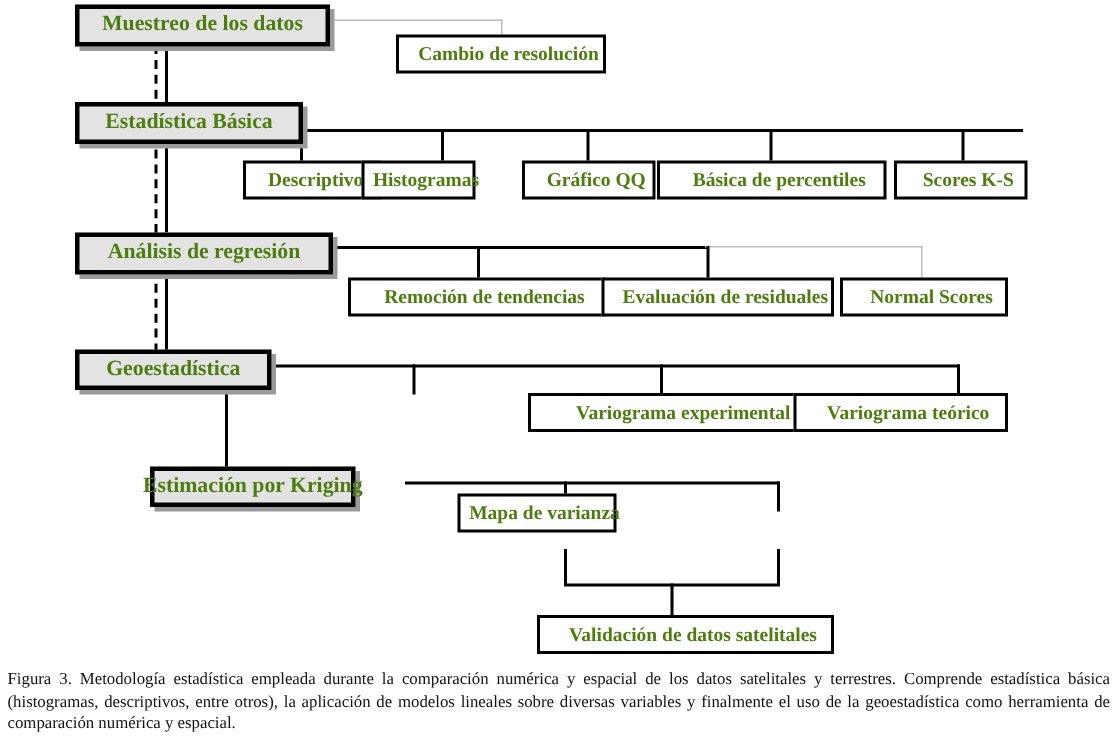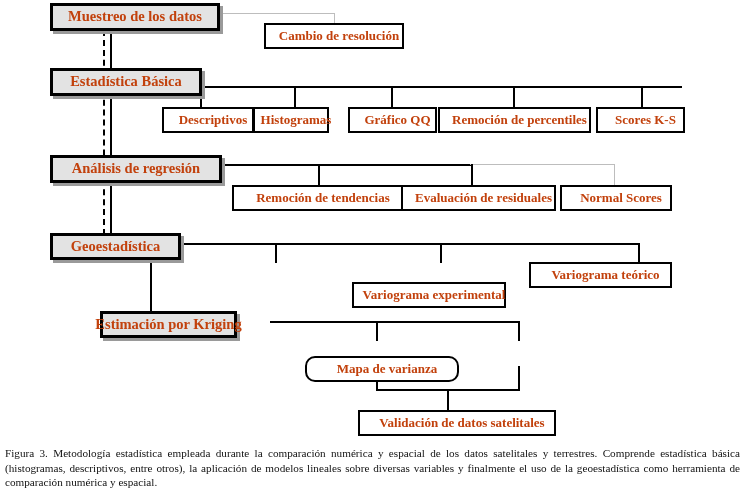--- a/index.html
+++ b/index.html
@@ -13,21 +13,21 @@
   }
   #canvas{position:absolute;left:0;top:0;width:745px;height:500px;}
 
   
   .node{
     position:absolute;
     box-sizing:border-box;
     display:flex;align-items:center;justify-content:center;
     text-align:center;
     font-weight:bold;
-    color:#c2410c;
+    color:#4d7c0f;
     line-height:1.05;
     white-space:nowrap;
     z-index:5;
   }
   
   .stage{
     background:#e3e3e3;
     border:3px solid #000000;
     box-shadow:3px 3px 0 #9a9a9a;
     font-size:14.5px;
@@ -130,51 +130,51 @@
     <span>Estimación por Kriging</span>
   </div>
 
   <div class="node leaf" style="left:264px;top:23px;width:140px;height:26px;">
     <span>Cambio de resolución</span>
   </div>
 
   <div class="node leaf" style="left:162px;top:107px;width:92px;height:26px;">
     <span>Descriptivos</span>
   </div>
-  <div class="node leaf" style="left:253px;top:107px;width:76px;height:26px;">
+  <div class="node leaf" style="left:241px;top:107px;width:76px;height:26px;">
     <span>Histogramas</span>
   </div>
   <div class="node leaf" style="left:348px;top:107px;width:89px;height:26px;">
     <span>Gráfico QQ</span>
   </div>
   <div class="node leaf" style="left:438px;top:107px;width:153px;height:26px;">
-    <span>Remoción de percentiles</span>
+    <span>Básica de percentiles</span>
   </div>
   <div class="node leaf" style="left:596px;top:107px;width:89px;height:26px;">
     <span>Scores K-S</span>
   </div>
 
   <div class="node leaf" style="left:232px;top:185px;width:172px;height:26px;">
     <span>Remoción de tendencias</span>
   </div>
   <div class="node leaf" style="left:401px;top:185px;width:155px;height:26px;">
     <span>Evaluación de residuales</span>
   </div>
   <div class="node leaf" style="left:560px;top:185px;width:112px;height:26px;">
     <span>Normal Scores</span>
   </div>
 
-  <div class="node leaf" style="left:352px;top:262px;width:154px;height:26px;margin-top:20px;">
+  <div class="node leaf" style="left:352px;top:262px;width:197px;height:26px;">
     <span>Variograma experimental</span>
   </div>
   <div class="node leaf" style="left:529px;top:262px;width:143px;height:26px;">
     <span>Variograma teórico</span>
   </div>
 
-  <div class="node leaf" style="left:305px;top:356px;width:154px;height:26px;border-radius:10px;">
+  <div class="node leaf" style="left:305px;top:329px;width:106px;height:26px;">
     <span>Mapa de varianza</span>
   </div>
 
   <div class="node leaf" style="left:358px;top:410px;width:198px;height:26px;">
     <span>Validación de datos satelitales</span>
   </div>
 
 </div>
 
 <div id="caption">Figura 3. Metodología estadística empleada durante la comparación numérica y espacial de los datos satelitales y terrestres. Comprende estadística básica (histogramas, descriptivos, entre otros), la aplicación de modelos lineales sobre diversas variables y finalmente el uso de la geoestadística como herramienta de comparación numérica y espacial.</div>

